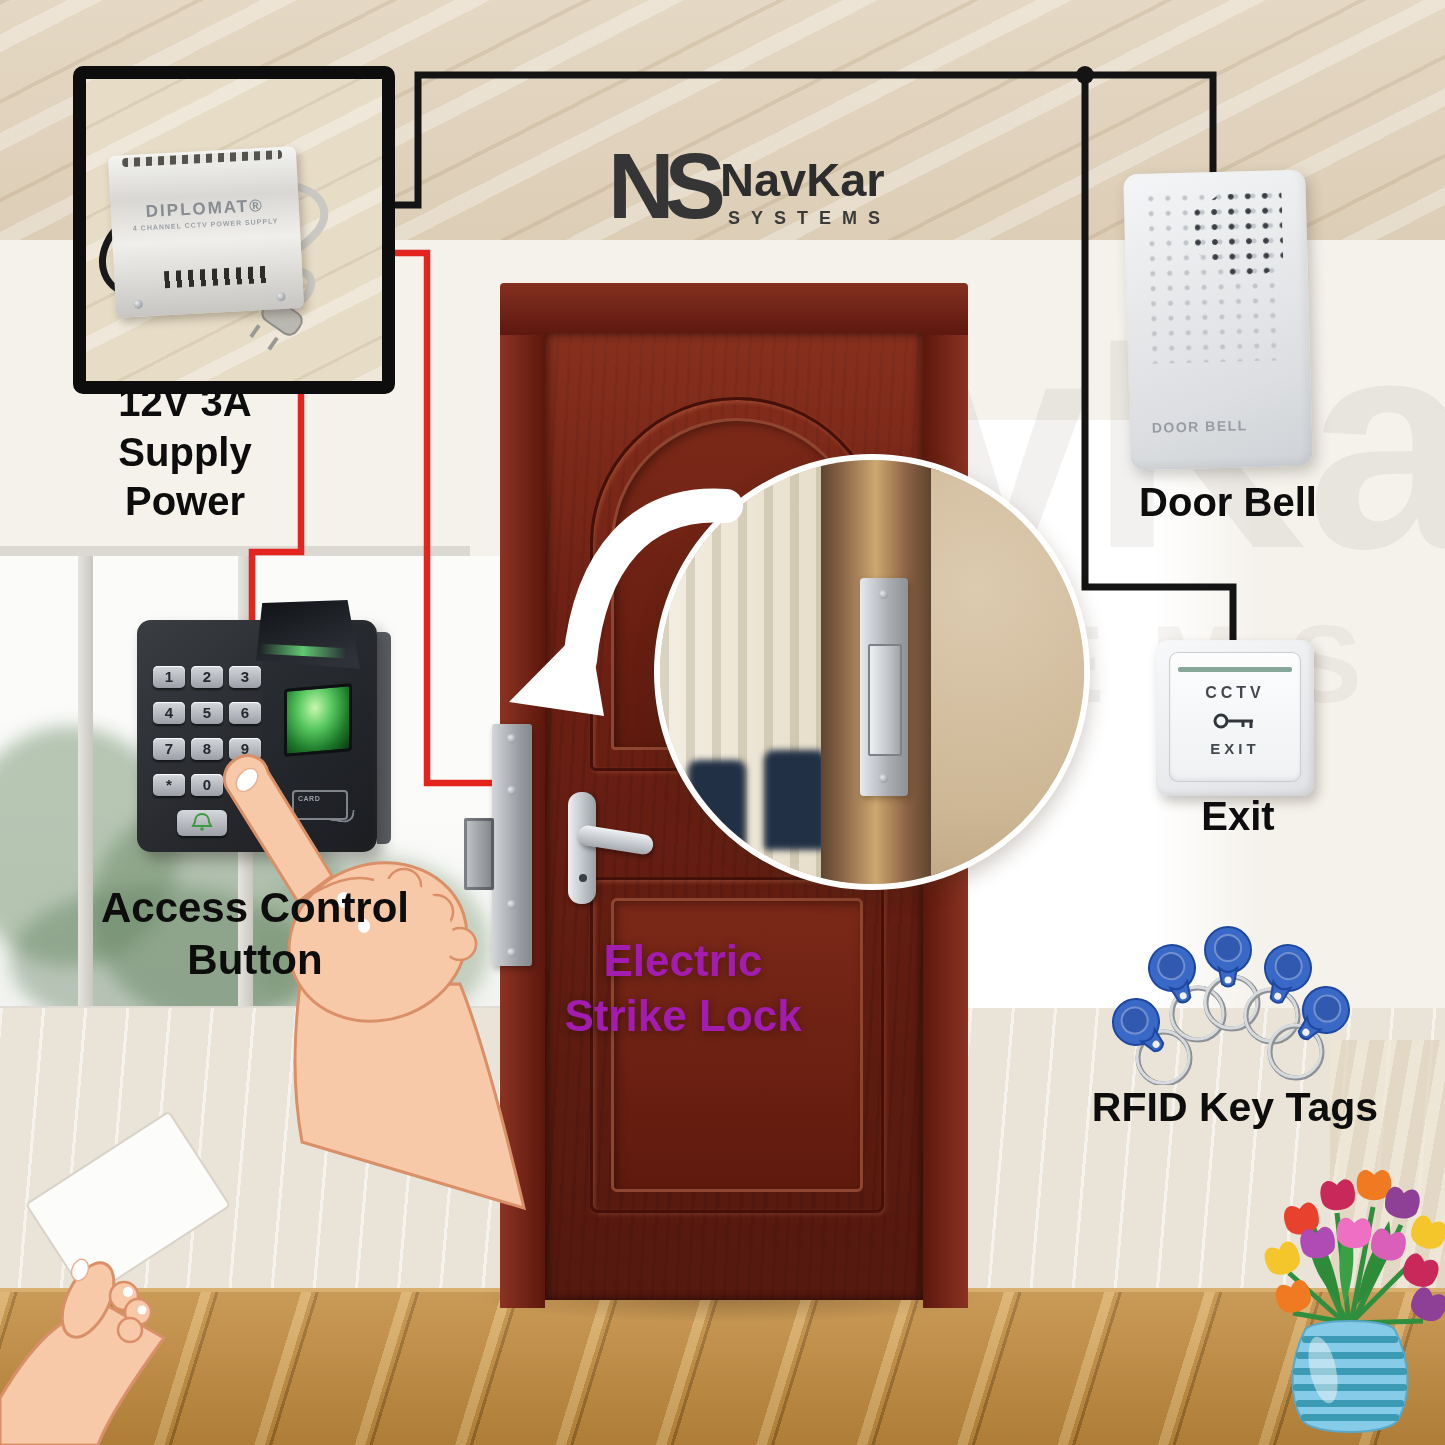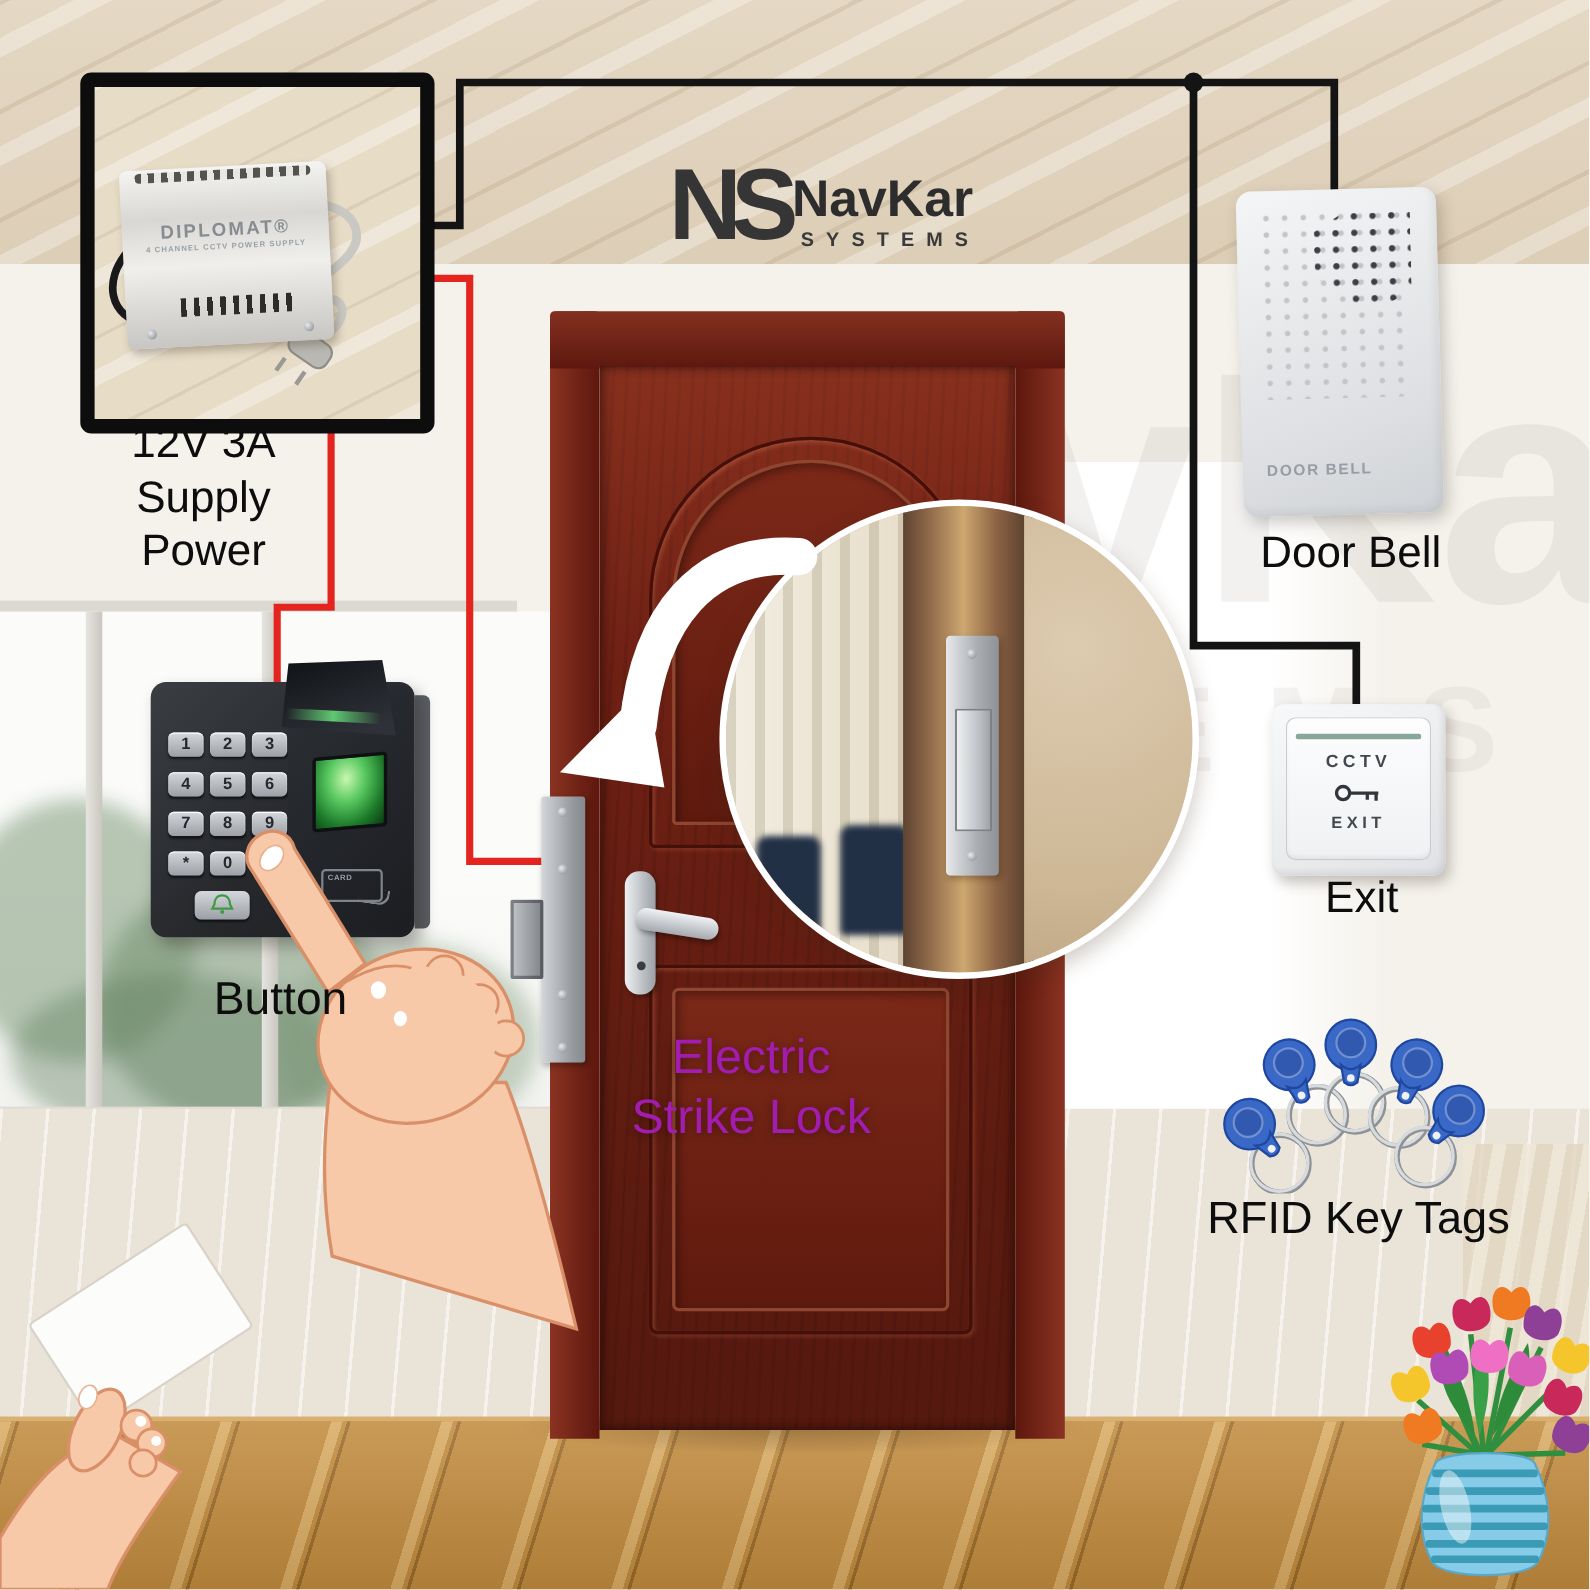--- a/index.html
+++ b/index.html
@@ -1,19 +1,19 @@
 <!DOCTYPE html>
 <html><head>
 <meta charset="utf-8">
 <style>
   html,body{margin:0;padding:0;background:#ffffff;}
   #canvas{position:relative;width:1445px;height:1445px;overflow:hidden;
           font-family:"Liberation Sans",sans-serif;background:#f5f2ec;}
   .abs{position:absolute;}
-  .label{font-weight:400;color:#0d0d0d;text-align:center;line-height:1.24;}
+  .label{font-weight:700;color:#0d0d0d;text-align:center;line-height:1.24;}
   
   .ceiling{left:0;top:0;width:1445px;height:600px;z-index:1;
     background-color:#dccbb0;
     background-image:
       repeating-linear-gradient(333deg, rgba(255,255,255,.30) 0 16px, rgba(255,255,255,0) 16px 42px,
         rgba(140,110,70,.14) 42px 46px, rgba(255,255,255,0) 46px 88px),
       linear-gradient(180deg, rgba(255,255,255,.25), rgba(120,95,60,.12));
     clip-path:polygon(0 0,1445px 0,1445px 248px,965px 442px,505px 578px,0 392px);}
   .wall{left:0;top:240px;width:1445px;height:1050px;z-index:1;background:#f5f2ec;}
   .hallway{left:958px;top:420px;width:300px;height:868px;z-index:1;
@@ -410,20 +410,21 @@
     <div>12V 3A</div>
     <div>Supply</div>
     <div>Power</div>
   </div>
   <div class="abs label lbl-bell">Door Bell</div>
   <div class="abs label lbl-exit">
     <div>Exit</div>
   </div>
   <div class="abs label lbl-rfid">RFID Key Tags</div>
   <div class="abs label lbl-access">
+    <div>Access Control</div>
     <div>Button</div>
   </div>
   <div class="abs label lbl-strike">
     <div>Electric</div>
     <div>Strike Lock</div>
   </div>
 
 </div>
 
 </body></html>

